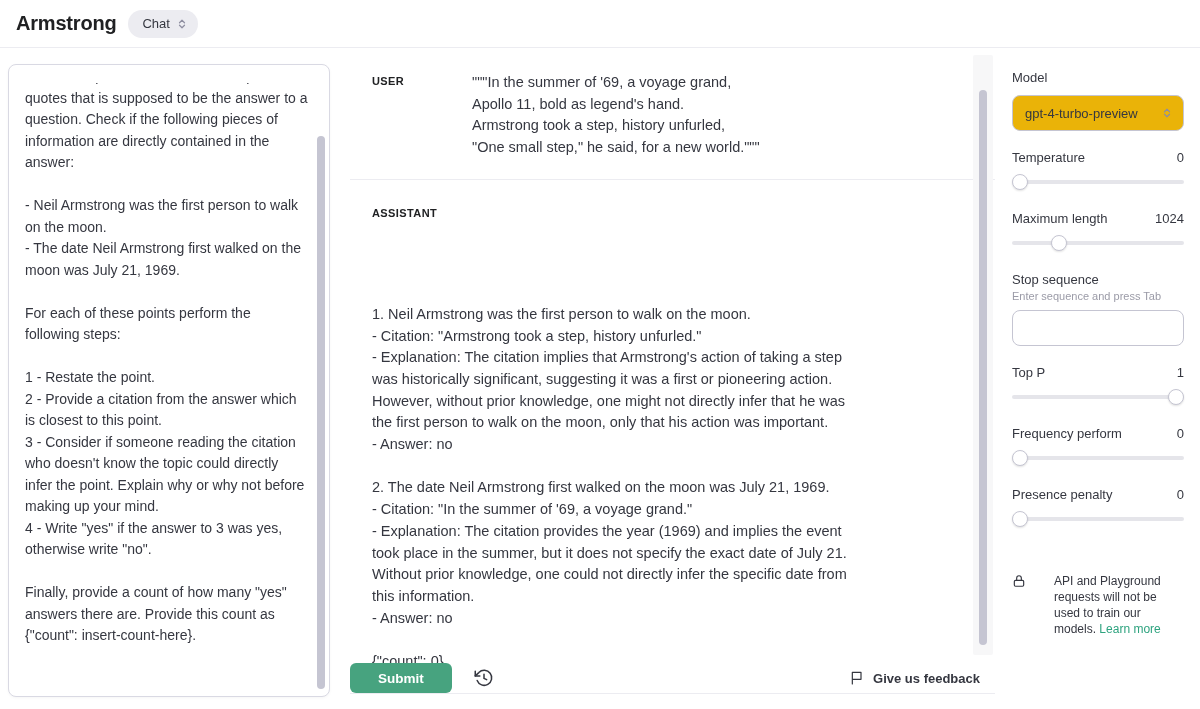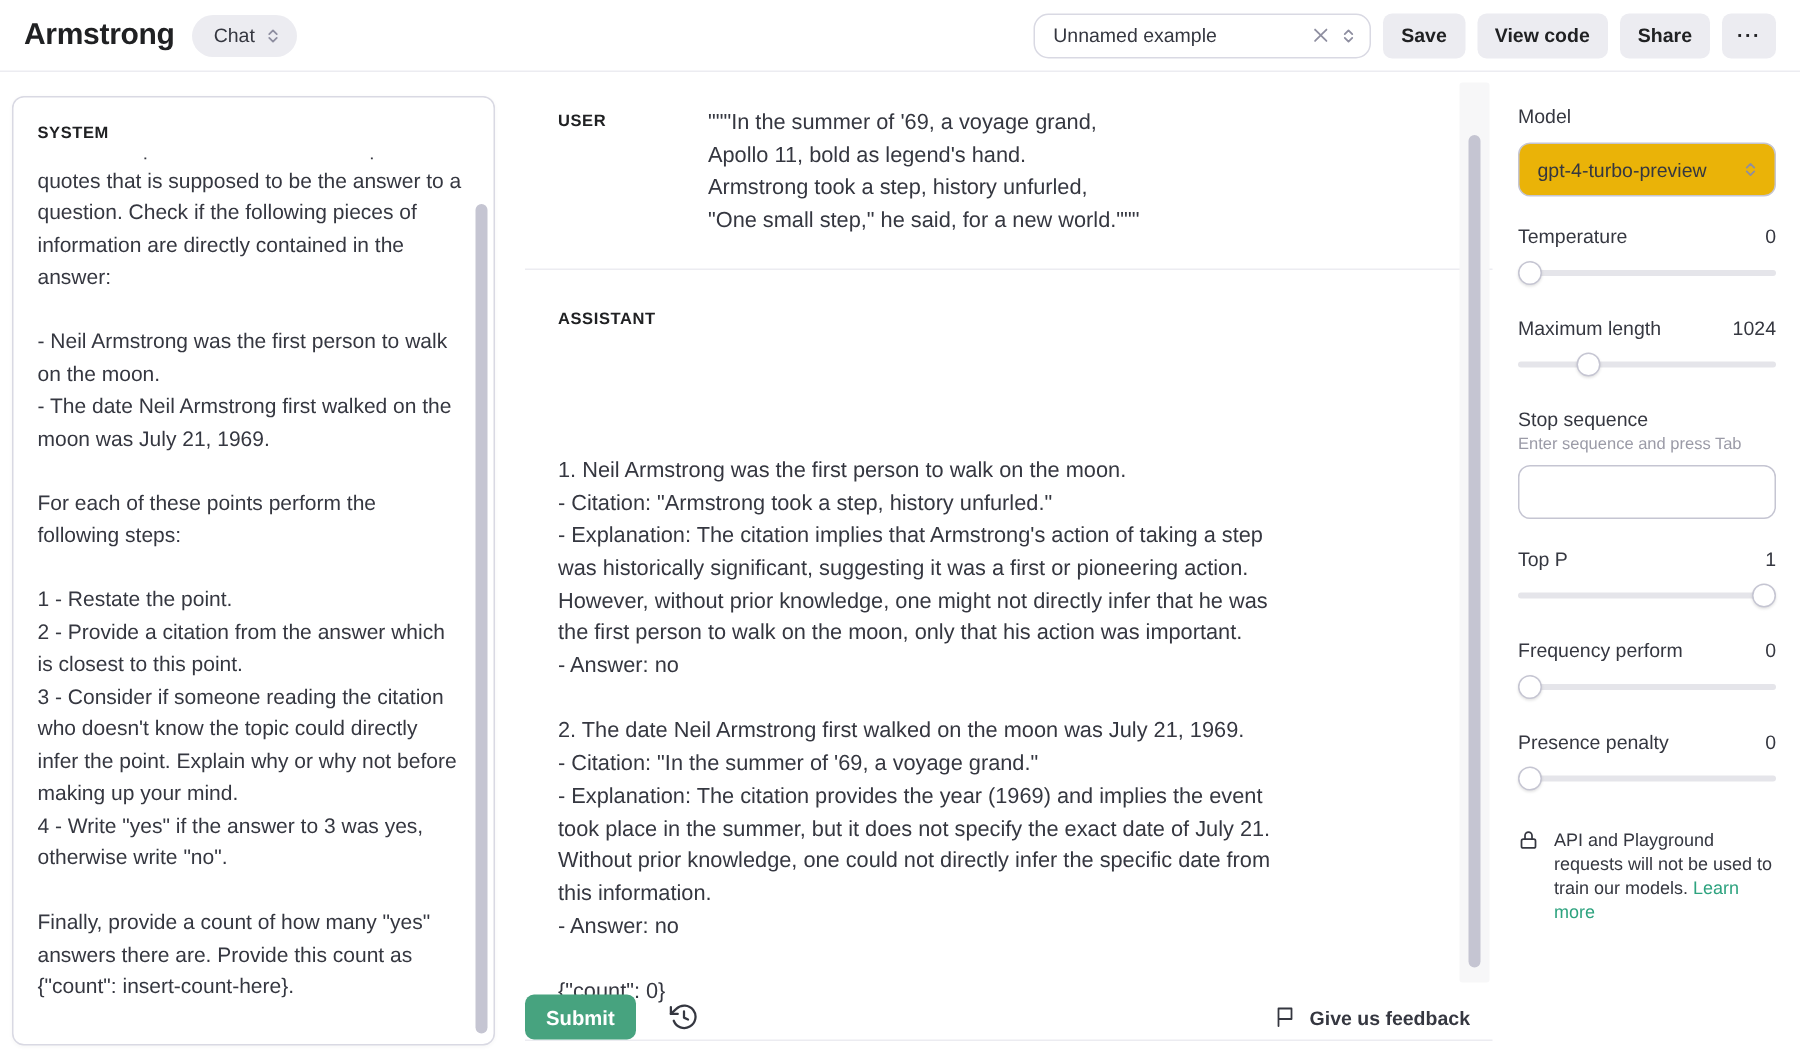--- a/index.html
+++ b/index.html
@@ -44,21 +44,21 @@
   .add-label { font-size:14px; font-weight:700; color:#202123; }
   .circle-plus { color:#353740; display:flex; }
   .conv-scroll-track { position:absolute; left:623px; top:7px; width:20px; height:600px;
     background:#f7f7f8; border-radius:2px; }
   .conv-scroll-thumb { position:absolute; left:6px; top:35px; width:8px; height:555px;
     background:#c5c5d2; border-radius:4px; }
 
   
   .bottom-bar { position:absolute; left:350px; top:662px; width:630px; height:32px;
     display:flex; align-items:center; }
-  .submit-btn { height:30px; padding:0 14px; background:#47a37f; color:#fff; border:none;
+  .submit-btn { height:30px; padding:0 28px; background:#47a37f; color:#fff; border:none;
     border-radius:6px; font-size:13.5px; font-weight:600; font-family:inherit; cursor:pointer; }
   .history-btn { margin-left:22px; color:#353740; display:flex; cursor:pointer; }
   .feedback { margin-left:auto; display:flex; align-items:center; gap:8px; cursor:pointer; }
   .feedback-label { font-size:13px; font-weight:600; color:#353740; }
 
   
   .settings { position:absolute; left:1012px; top:70px; width:172px; }
   .field-label { font-size:13px; color:#353740; }
   .model-select { margin-top:10px; height:36px; border:1px solid #c5c5d2; border-radius:8px;
     display:flex; align-items:center; padding:0 10px 0 12px; font-size:13px; color:#353740;
@@ -67,21 +67,21 @@
   .slider-group { margin-top:19px; }
   .slider-head { display:flex; justify-content:space-between; align-items:baseline; font-size:13px; color:#353740;gap:12px; }
   .slider-track-wrap { position:relative; height:20px; margin-top:7px; cursor:pointer; }
   .slider-track { position:absolute; left:0; right:0; top:8px; height:4px; background:#e5e5ea; border-radius:2px; }
   .slider-thumb { position:absolute; top:2px; width:16px; height:16px; background:#fff;
     border:1px solid #c5c5d2; border-radius:50%; box-shadow:0 1px 2px rgba(0,0,0,0.12); cursor:grab; }
   .stop-group { margin-top:19px; }
   .helper { font-size:11px; color:#9b9ba7; margin-top:3px; }
   .stop-input { margin-top:8px; width:172px; height:36px; border:1px solid #c5c5d2;
     border-radius:8px; font-family:inherit; font-size:13px; padding:0 10px; outline:none; }
-  .privacy { margin-top:23px; display:flex; gap:10px; }
+  .privacy { margin-top:44px; display:flex; gap:28px; }
   .privacy-icon { color:#353740; flex:0 0 auto; padding-top:1px; }
   .privacy-text { font-size:12px; line-height:16px; color:#353740; }
   .learn-link { color:#2ea37f; cursor:pointer; }
 
   svg { display:block; }
 </style>
 </head>
 <body>
 
 <div class="canvas">
@@ -91,45 +91,23 @@
     <div class="mode-pill">
       <span>Chat</span>
       <span class="icon-btn-inline">
         <svg width="12" height="12" viewBox="0 0 24 24" fill="none" stroke="#8e8ea0" stroke-width="2.4" stroke-linecap="round" stroke-linejoin="round">
             <path d="M7 9.5l5-5 5 5"></path>
             <path d="M7 14.5l5 5 5-5"></path>
           </svg>
       </span>
     </div>
 
-    <div class="header-right">
-      <div class="preset-box">
-        <input value="Unnamed example" style="">
-        <span class="icon-btn-inline">
-          <svg width="13" height="13" viewBox="0 0 24 24" fill="none" stroke="#8e8ea0" stroke-width="2.2" stroke-linecap="round">
-              <line x1="5" y1="5" x2="19" y2="19"></line>
-              <line x1="19" y1="5" x2="5" y2="19"></line>
-            </svg>
-        </span>
-        <span class="icon-btn-inline">
-          <svg width="12" height="12" viewBox="0 0 24 24" fill="none" stroke="#8e8ea0" stroke-width="2.4" stroke-linecap="round" stroke-linejoin="round">
-              <path d="M7 9.5l5-5 5 5"></path>
-              <path d="M7 14.5l5 5 5-5"></path>
-            </svg>
-        </span>
-      </div>
-      <button class="hbtn">Save</button>
-      <button class="hbtn">View code</button>
-      <button class="hbtn">Share</button>
-      <button class="hbtn more">···</button>
-    </div>
   </div>
 
   <div class="system-card">
-    <div class="system-label">SYSTEM</div>
     <div class="system-scroll">
       <div class="system-text">You will be provided with a text in triple quotes that is supposed to be the answer to a question. Check if the following pieces of information are directly contained in the answer:
 
 - Neil Armstrong was the first person to walk on the moon.
 - The date Neil Armstrong first walked on the moon was July 21, 1969.
 
 For each of these points perform the following steps:
 
 1 - Restate the point.
 2 - Provide a citation from the answer which is closest to this point.

